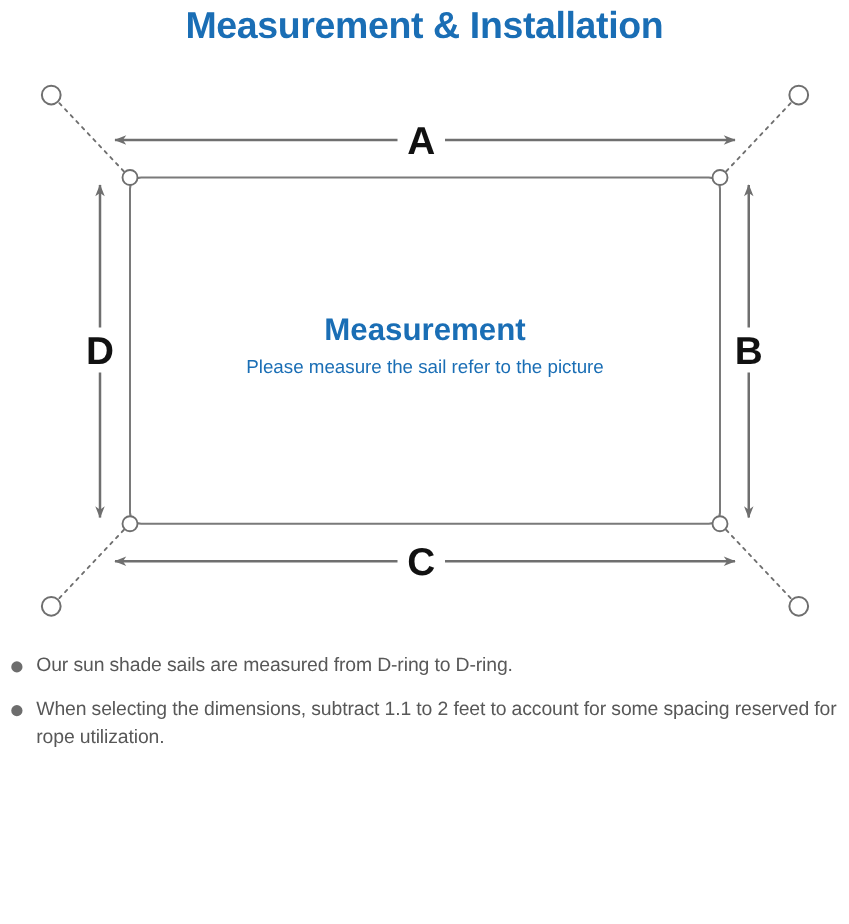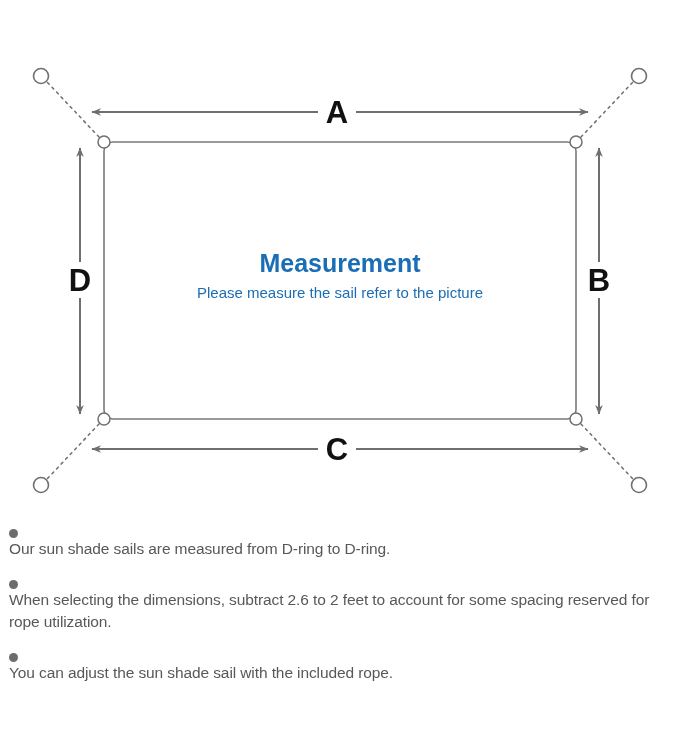--- a/index.html
+++ b/index.html
@@ -63,21 +63,20 @@
     left: 0;
     top: 522px;
     width: 679px;
   }
   .note-item {
     display: flex;
     align-items: flex-start;
     margin-bottom: 13px;
     padding-left: 9px;
     padding-right: 6px;
-    flex-direction: column;
   }
   .note-bullet {
     flex: 0 0 auto;
     width: 9px;
     height: 9px;
     border-radius: 50%;
     background: #6d6d6d;
     margin-top: 7px;
     margin-right: 11px;
   }
@@ -87,20 +86,21 @@
     line-height: 22px;
     color: #585858;
     letter-spacing: -0.1px;
   }
 </style>
 </head>
 <body>
 
 <div id="page">
 
+  <div class="title">Measurement &amp; Installation</div>
 
   <svg id="diagram" viewBox="0 0 679 472">
     <defs>
       <marker id="arrowhead-end" markerWidth="11" markerHeight="11" refX="9.4" refY="4" orient="auto" markerUnits="userSpaceOnUse">
         <path d="M0.4,0.2 L10,4 L0.4,7.8 L3.1,4 Z" fill="#6f6f6f"></path>
       </marker>
       <marker id="arrowhead-start" markerWidth="11" markerHeight="11" refX="1.2" refY="4" orient="auto" markerUnits="userSpaceOnUse">
         <path d="M10.2,0.2 L0.6,4 L10.2,7.8 L7.5,4 Z" fill="#6f6f6f"></path>
       </marker>
     </defs>
@@ -142,21 +142,17 @@
     <text class="center-sub" x="340" y="254" text-anchor="middle">Please measure the sail refer to the picture</text>
   </svg>
 
   <div class="notes">
     <div class="note-item">
       <span class="note-bullet"></span>
       <span class="note-text">Our sun shade sails are measured from D-ring to D-ring.</span>
     </div>
     <div class="note-item">
       <span class="note-bullet"></span>
-      <span class="note-text">When selecting the dimensions, subtract 2.6 to 2 feet to account for some spacing reserved for rope utilization.</span>
-    </div>
-    <div class="note-item">
-      <span class="note-bullet"></span>
-      <span class="note-text">You can adjust the sun shade sail with the included rope.</span>
+      <span class="note-text">When selecting the dimensions, subtract 1.1 to 2 feet to account for some spacing reserved for rope utilization.</span>
     </div>
   </div>
 
 </div>
 
 </body></html>

